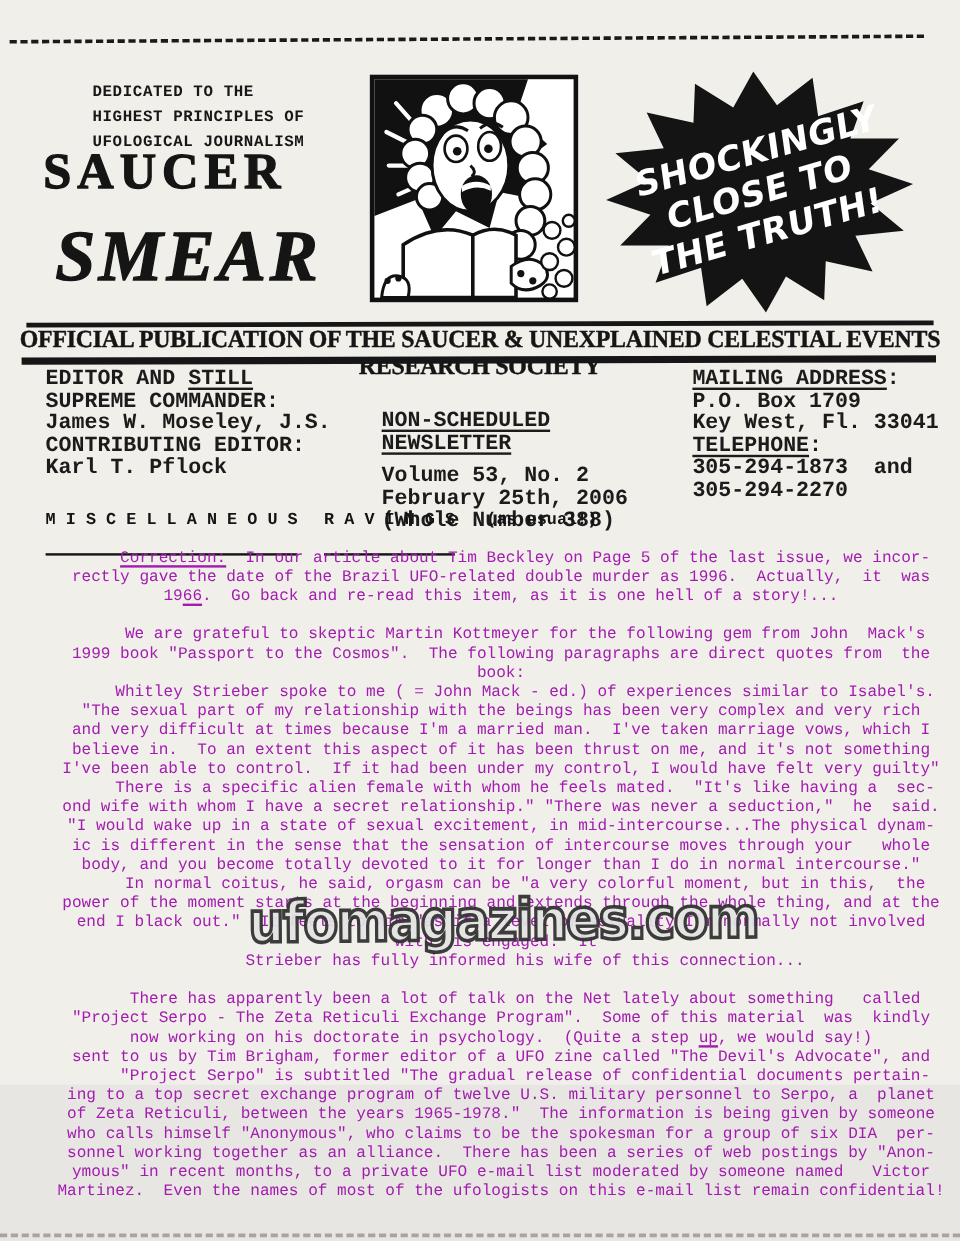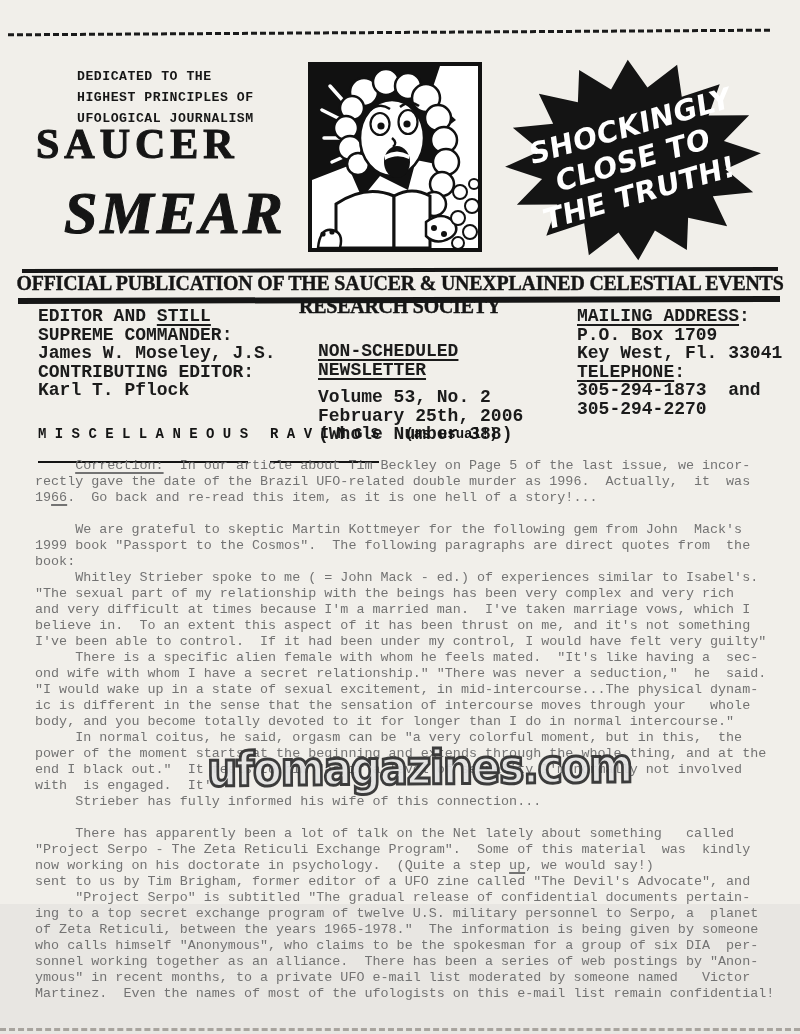--- a/index.html
+++ b/index.html
@@ -30,21 +30,21 @@
     font-size:13.2px;line-height:21px;font-weight:bold;
     white-space:pre;letter-spacing:0.5px;
   }
   .title-saucer{
     position:absolute;left:36px;top:120px;
     font-family:"Liberation Serif", serif;font-weight:bold;
     font-size:42px;letter-spacing:5px;color:#151515;
     -webkit-text-stroke:1.1px #151515;
   }
   .title-smear{
-    position:absolute;left:64px;top:179px;
+    position:absolute;left:46px;top:179px;
     font-family:"Liberation Serif", serif;font-weight:bold;font-style:italic;
     font-size:60px;letter-spacing:3px;color:#151515;
     -webkit-text-stroke:1.1px #151515;
   }
   .cartoon{position:absolute;left:308px;top:62px;}
   .starburst{position:absolute;left:500px;top:48px;}
   .starburst text{
     font-family:"DejaVu Sans", sans-serif;font-weight:bold;
     fill:#ffffff;font-size:29px;letter-spacing:0.5px;
   }
@@ -74,21 +74,22 @@
     position:absolute;left:38px;top:426px;
     font-size:14px;font-weight:bold;white-space:pre;color:#141414;
   }
   .hl-word{border-bottom:2.5px solid #141414;padding-bottom:19px;}
   .hl-gap{display:inline-block;width:22px;}
   .hl-suffix{margin-left:26px;}
   
   .body-text{
     position:absolute;left:35px;top:458px;width:765px;
     font-size:13.4px;line-height:16px;
-    color:#737373;
+    color:#a21caf;
+    text-align:center;
   }
   .body-text .line{white-space:pre;height:16px;}
   
   .watermark{
     position:absolute;left:207px;top:742px;
     font-family:"DejaVu Sans", sans-serif;font-weight:bold;
     font-size:47px;letter-spacing:-1.5px;
     color:rgba(255,255,255,0.80);
     -webkit-text-stroke:3px rgba(46,46,46,0.92);
     text-shadow:0 0 1px rgba(40,40,40,0.6);

